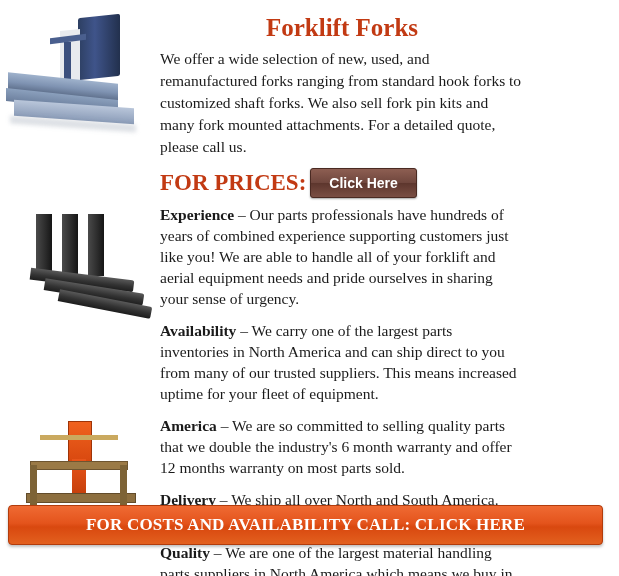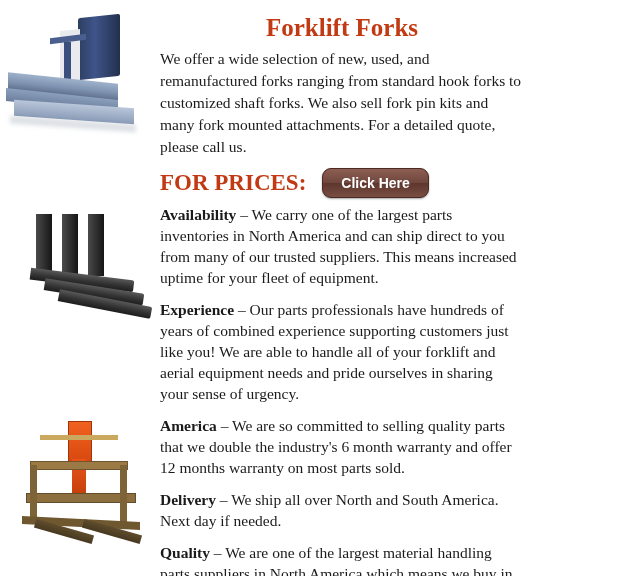--- a/index.html
+++ b/index.html
@@ -56,34 +56,34 @@
   }
   .prices-row {
     display: flex;
     align-items: center;
     margin: 2px 0 6px 0;
   }
   .prices-label {
     font-size: 23px;
     font-weight: bold;
     color: #c23a13;
-    margin-right: 16px;
+    margin-right: 4px;
     white-space: nowrap;
   }
   .click-here-btn {
     display: inline-block;
     background: linear-gradient(to bottom, #8d5e52 0%, #6f463d 50%, #5d362d 51%, #7a4e43 100%);
     background-color: #6e463c;
     color: #ffffff;
     font-family: "Liberation Sans", sans-serif;
     font-size: 14px;
     font-weight: bold;
     padding: 7px 18px 7px 18px;
     border: 1px solid #4a2a22;
-    border-radius: 9px;
+    border-radius: 3px;
     text-align: center;
     cursor: pointer;
     box-shadow: 0 1px 2px rgba(0,0,0,0.35);
     line-height: 14px;
   }
   .para {
     font-size: 15.5px;
     line-height: 21px;
     margin: 0 0 11px 0;
   }
@@ -304,24 +304,24 @@
           <div class="i2-fork f2"></div>
           <div class="i2-fork f3"></div>
           <div class="i2-blade b1"></div>
           <div class="i2-blade b2"></div>
           <div class="i2-blade b3"></div>
         </div>
       </div>
 
       <div class="text-col">
         <p class="para">
+          <b>Experience</b><span> – </span><span>Our parts professionals have hundreds of years of combined experience supporting customers just like you!  We are able to handle all of your forklift and aerial equipment needs and pride ourselves in sharing your sense of urgency.</span>
+        </p>
+        <p class="para">
           <b>Availability</b><span> – </span><span>We carry one of the largest parts inventories in North America and can ship direct to you from many of our trusted suppliers.  This means increased uptime for your fleet of equipment.</span>
-        </p>
-        <p class="para">
-          <b>Experience</b><span> – </span><span>Our parts professionals have hundreds of years of combined experience supporting customers just like you!  We are able to handle all of your forklift and aerial equipment needs and pride ourselves in sharing your sense of urgency.</span>
         </p>
       </div>
     </div>
 
     <div class="row">
 
       <div class="img-col">
         <div class="illus illus3">
           <div class="i3-orange"></div>
           <div class="i3-orange2"></div>
@@ -344,14 +344,17 @@
           <b>Delivery</b><span> – </span><span>We ship all over North and South America.  Next day if needed.</span>
         </p>
         <p class="para">
           <b>Quality</b><span> – </span><span>We are one of the largest material handling parts suppliers in North America which means we buy in large quantities and pass the savings onto you.</span>
         </p>
       </div>
     </div>
 
   </div>
 
+  <div class="bottom-bar">
+    <span>FOR COSTS AND AVAILABILITY CALL: CLICK HERE</span>
+  </div>
 
 </div>
 
 </body></html>

